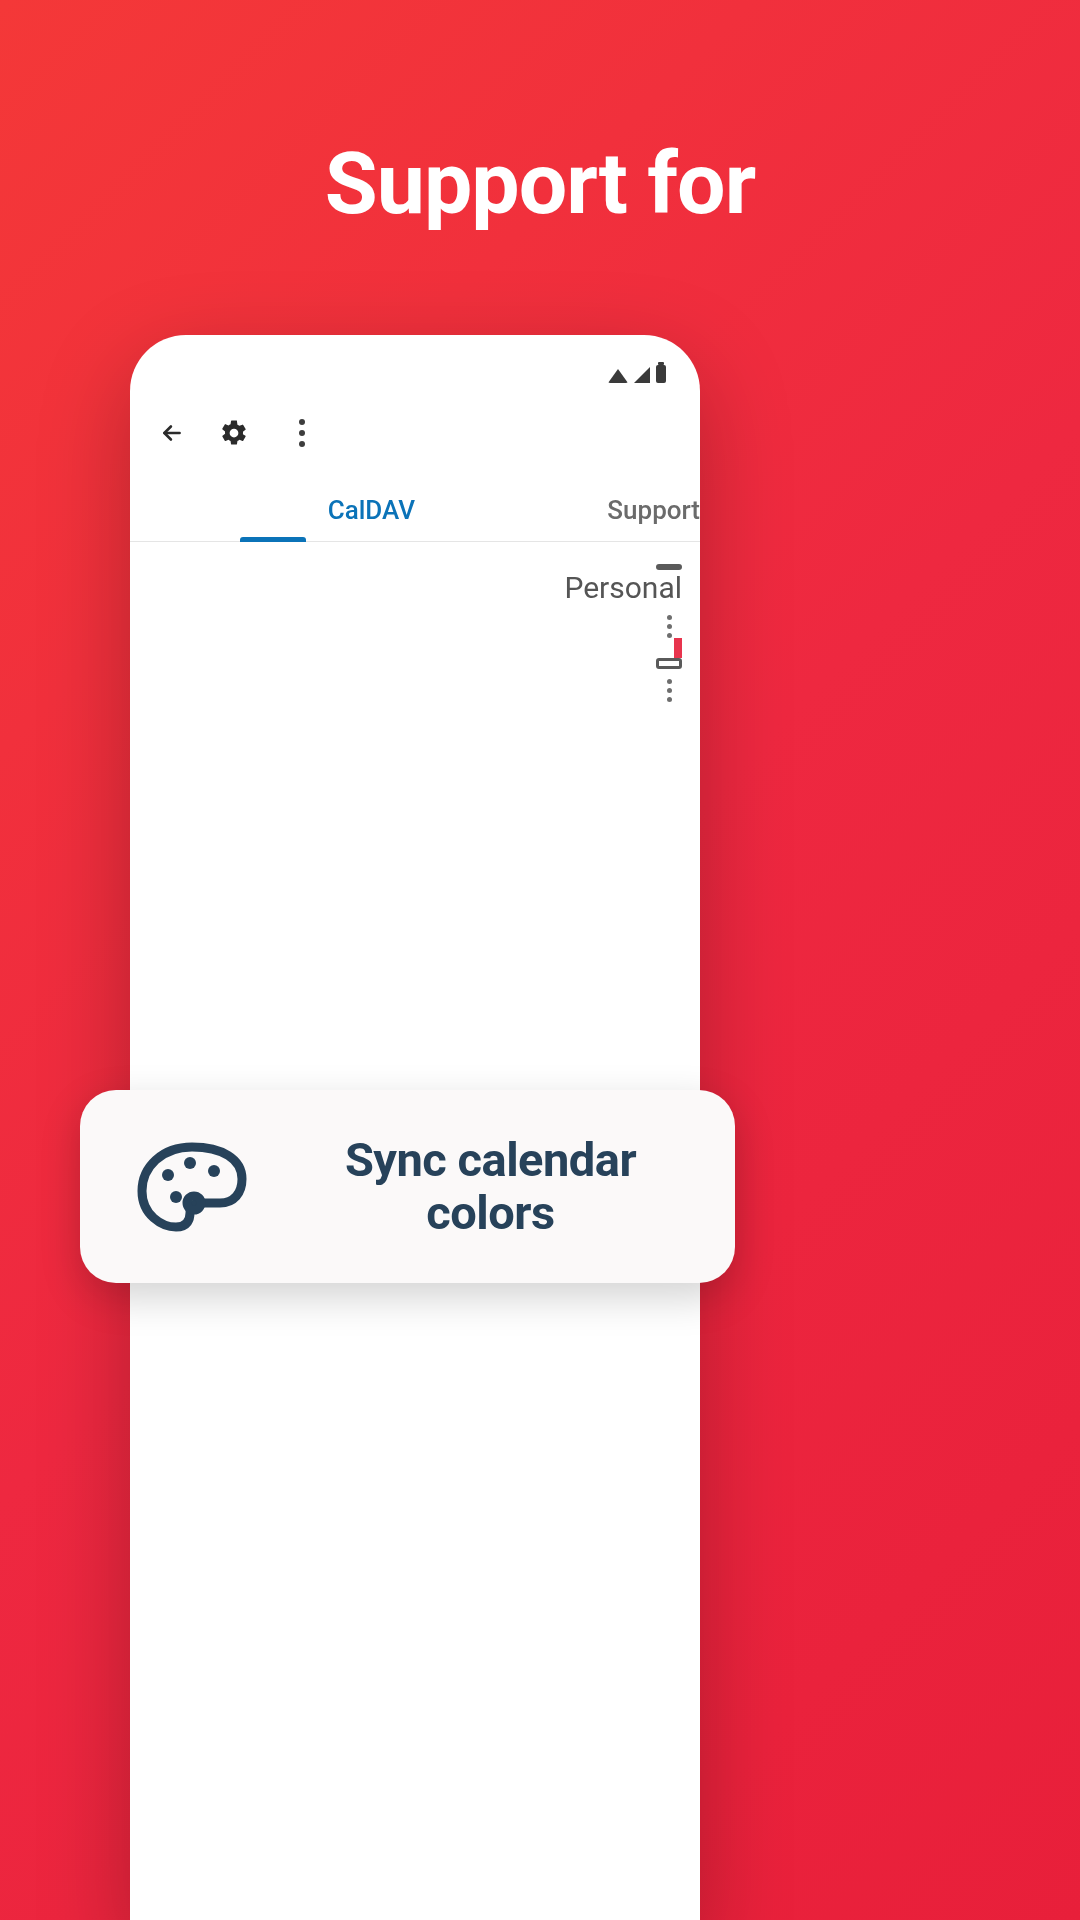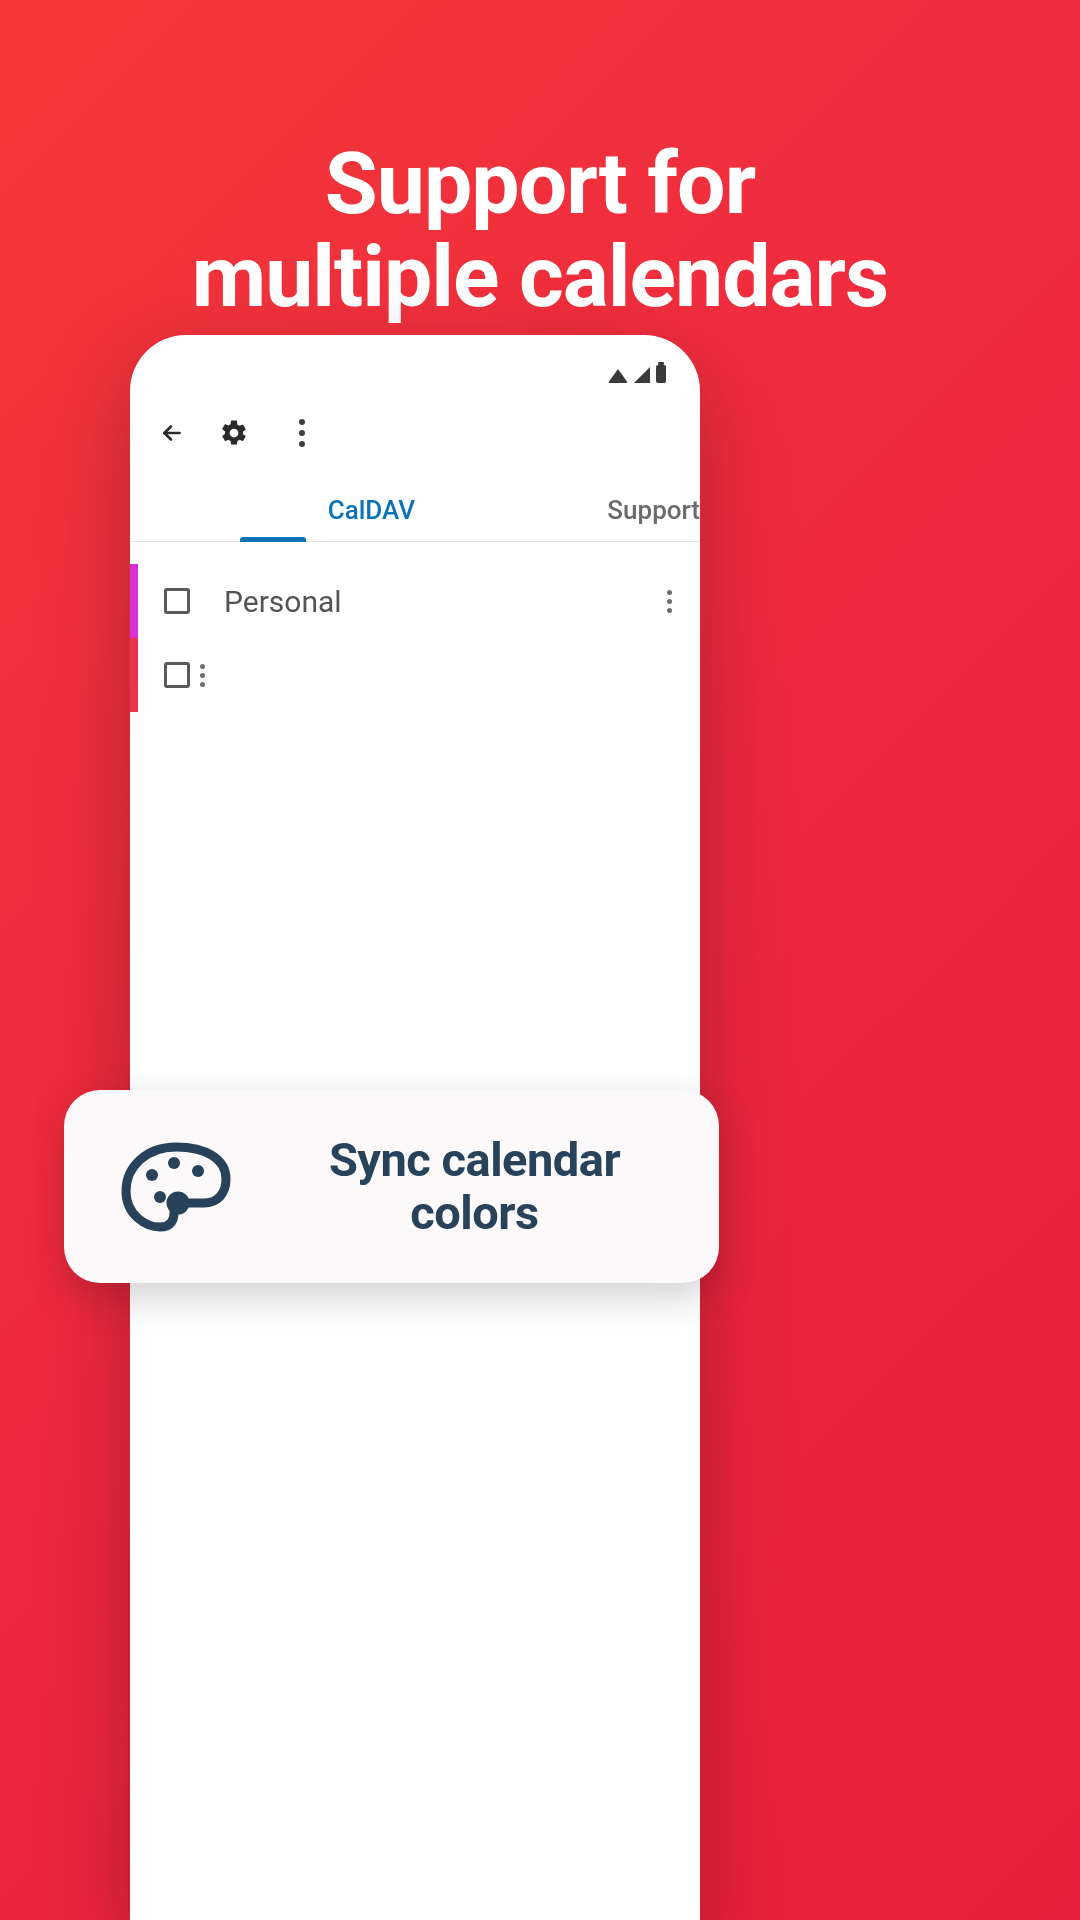--- a/index.html
+++ b/index.html
@@ -115,23 +115,24 @@
     content: '';
     position: absolute;
     bottom: -1px; left: 50%; transform: translateX(-50%);
     width: 66px; height: 5px;
     background: #0b73b8;
     border-radius: 3px 3px 0 0;
   }
   .list { padding-top: 22px; }
   .list-row {
     display: flex;
-    align-items: center;
+    align-items: flex-end;
     height: 74px;
     padding: 0 18px 0 0;
+    flex-direction: column;
   }
   .color-bar { width: 8px; height: 100%; }
   .checkbox {
     width: 26px; height: 26px;
     border: 3px solid #5a5a5a;
     border-radius: 3px;
     margin-left: 26px;
     cursor: pointer;
   }
   .cal-label {
@@ -142,21 +143,21 @@
   }
   .row-dots {
     display: flex; flex-direction: column; gap: 4px;
     padding: 10px;
     cursor: pointer;
   }
   .row-dots span { width: 5px; height: 5px; border-radius: 50%; background: #6e6e6e; }
   .callout {
     position: absolute;
     top: 1090px;
-    left: 64px;
+    left: 80px;
     width: 655px;
     background: #fbf9f9;
     border-radius: 36px;
     box-shadow: 0 14px 40px rgba(0,0,0,0.18);
     display: flex;
     align-items: center;
     padding: 44px 42px 44px 52px;
     gap: 36px;
   }
   .palette-icon svg { width: 120px; height: 100px; }
@@ -168,21 +169,20 @@
     text-align: center;
     flex: 1;
     letter-spacing: -0.5px;
   }
 </style>
 </head>
 <body>
 
 <div class="headline">
   <span>Support for</span><br>
-  <span>multiple calendars</span>
 </div>
 
 <div class="phone">
   <div class="status-bar">
     <div class="status-wifi"></div>
     <div class="status-signal"></div>
     <div class="status-battery"></div>
   </div>
 
   <div class="app-bar">

